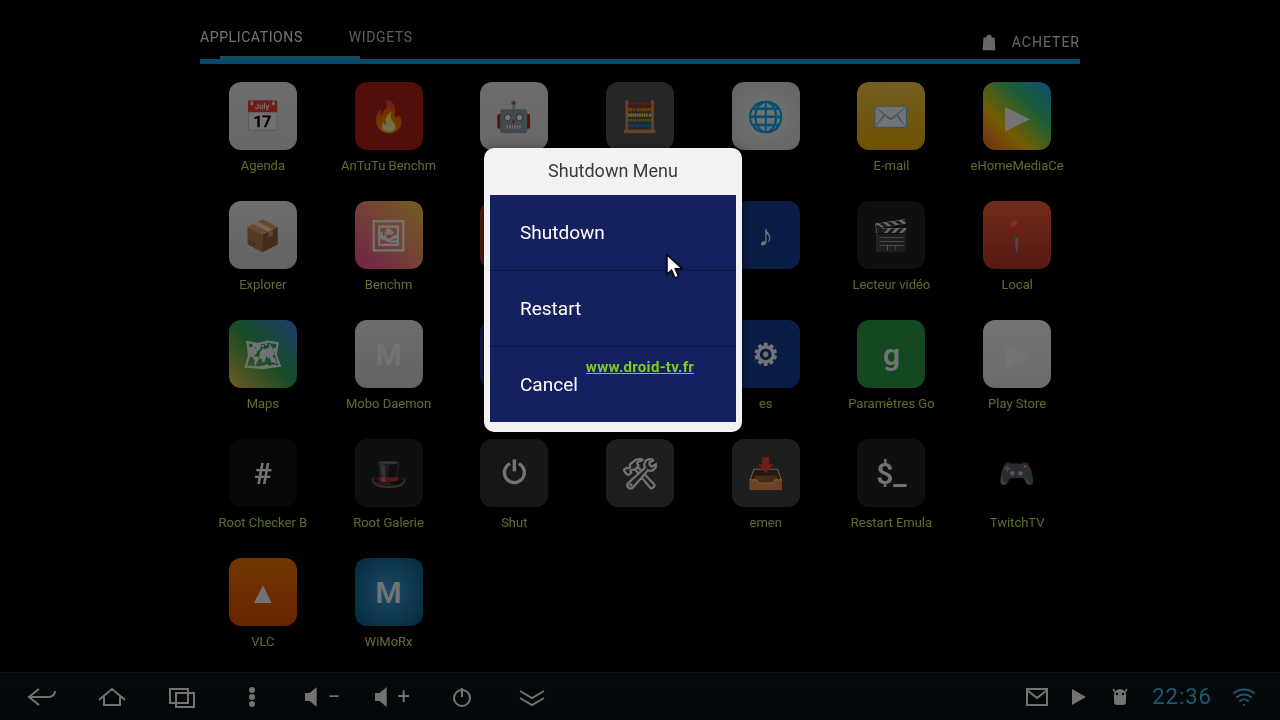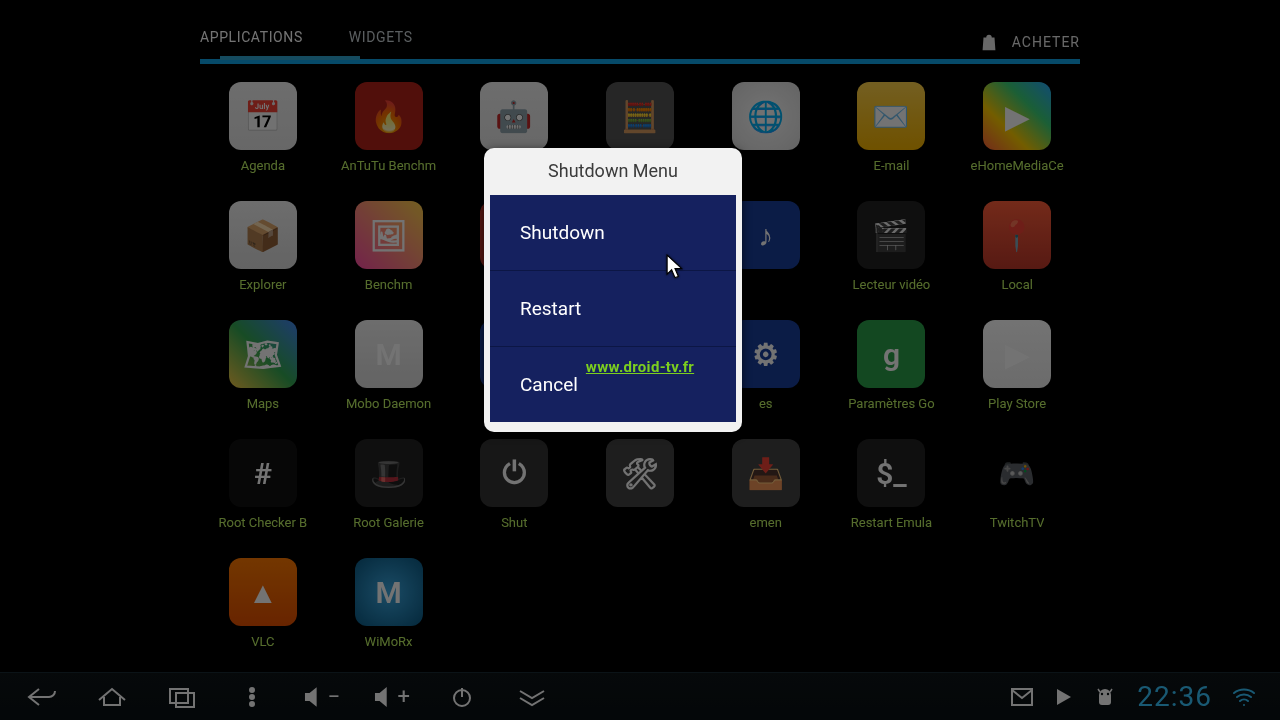--- a/index.html
+++ b/index.html
@@ -25,21 +25,21 @@
 .app { display: flex; flex-direction: column; align-items: center; gap: 8px; }
 .app-icon { width: 68px; height: 68px; border-radius: 12px; display: flex; align-items: center; justify-content: center; font-size: 30px; font-weight: 600; position: relative; overflow: hidden; }
 .app-label { font-size: 13px; color: #bef264; text-align: right; max-width: 110px; white-space: nowrap; overflow: hidden; text-overflow: clip; }
 
 
 .navbar { position: absolute; left: 0; right: 0; bottom: 0; height: 48px; background: linear-gradient(#0e1418,#0a1014); border-top: 1px solid #1a2a33; display: flex; align-items: center; padding: 0 24px; gap: 34px; }
 .navbtn { width: 36px; height: 26px; display:flex; align-items:center; justify-content:center; color:#fff; }
 .navbtn svg { stroke:#fff; fill:none; stroke-width:2; }
 .nav-spacer { flex: 1; }
 .status-icons { display:flex; align-items:center; gap:20px; }
-.clock { color:#38c6ff; font-size:28px; letter-spacing:1px;text-align:center; }
+.clock { color:#38c6ff; font-size:22px; letter-spacing:1px;text-align:center; }
 .wifi { width:24px; height:24px; }
 
 
 .modal-shell { position: absolute; top: 148px; left: 484px; width: 258px; background: #f2f2f2; border-radius: 10px; box-shadow: 0 2px 10px rgba(0,0,0,0.6); }
 .modal-title { text-align: center; color: #3b3b3b; font-size: 18px; padding: 12px 0 14px; }
 .modal-body { background: #15215f; margin: 0 6px 10px 6px; display: flex; flex-direction: column; }
 .menu-item { color: #fff; font-size: 19px; padding: 26px 30px; border-bottom: 1px solid #0c1645; cursor: pointer; position: relative; }
 .menu-item:last-child { border-bottom: none; }
 .watermark { position: absolute; left: 50%; transform: translateX(-50%); top: 358px; color: #7ccf1f; font-size: 15px; font-weight: 700; letter-spacing: 0.3px; z-index: 30; pointer-events: none; text-decoration: underline; }
 

